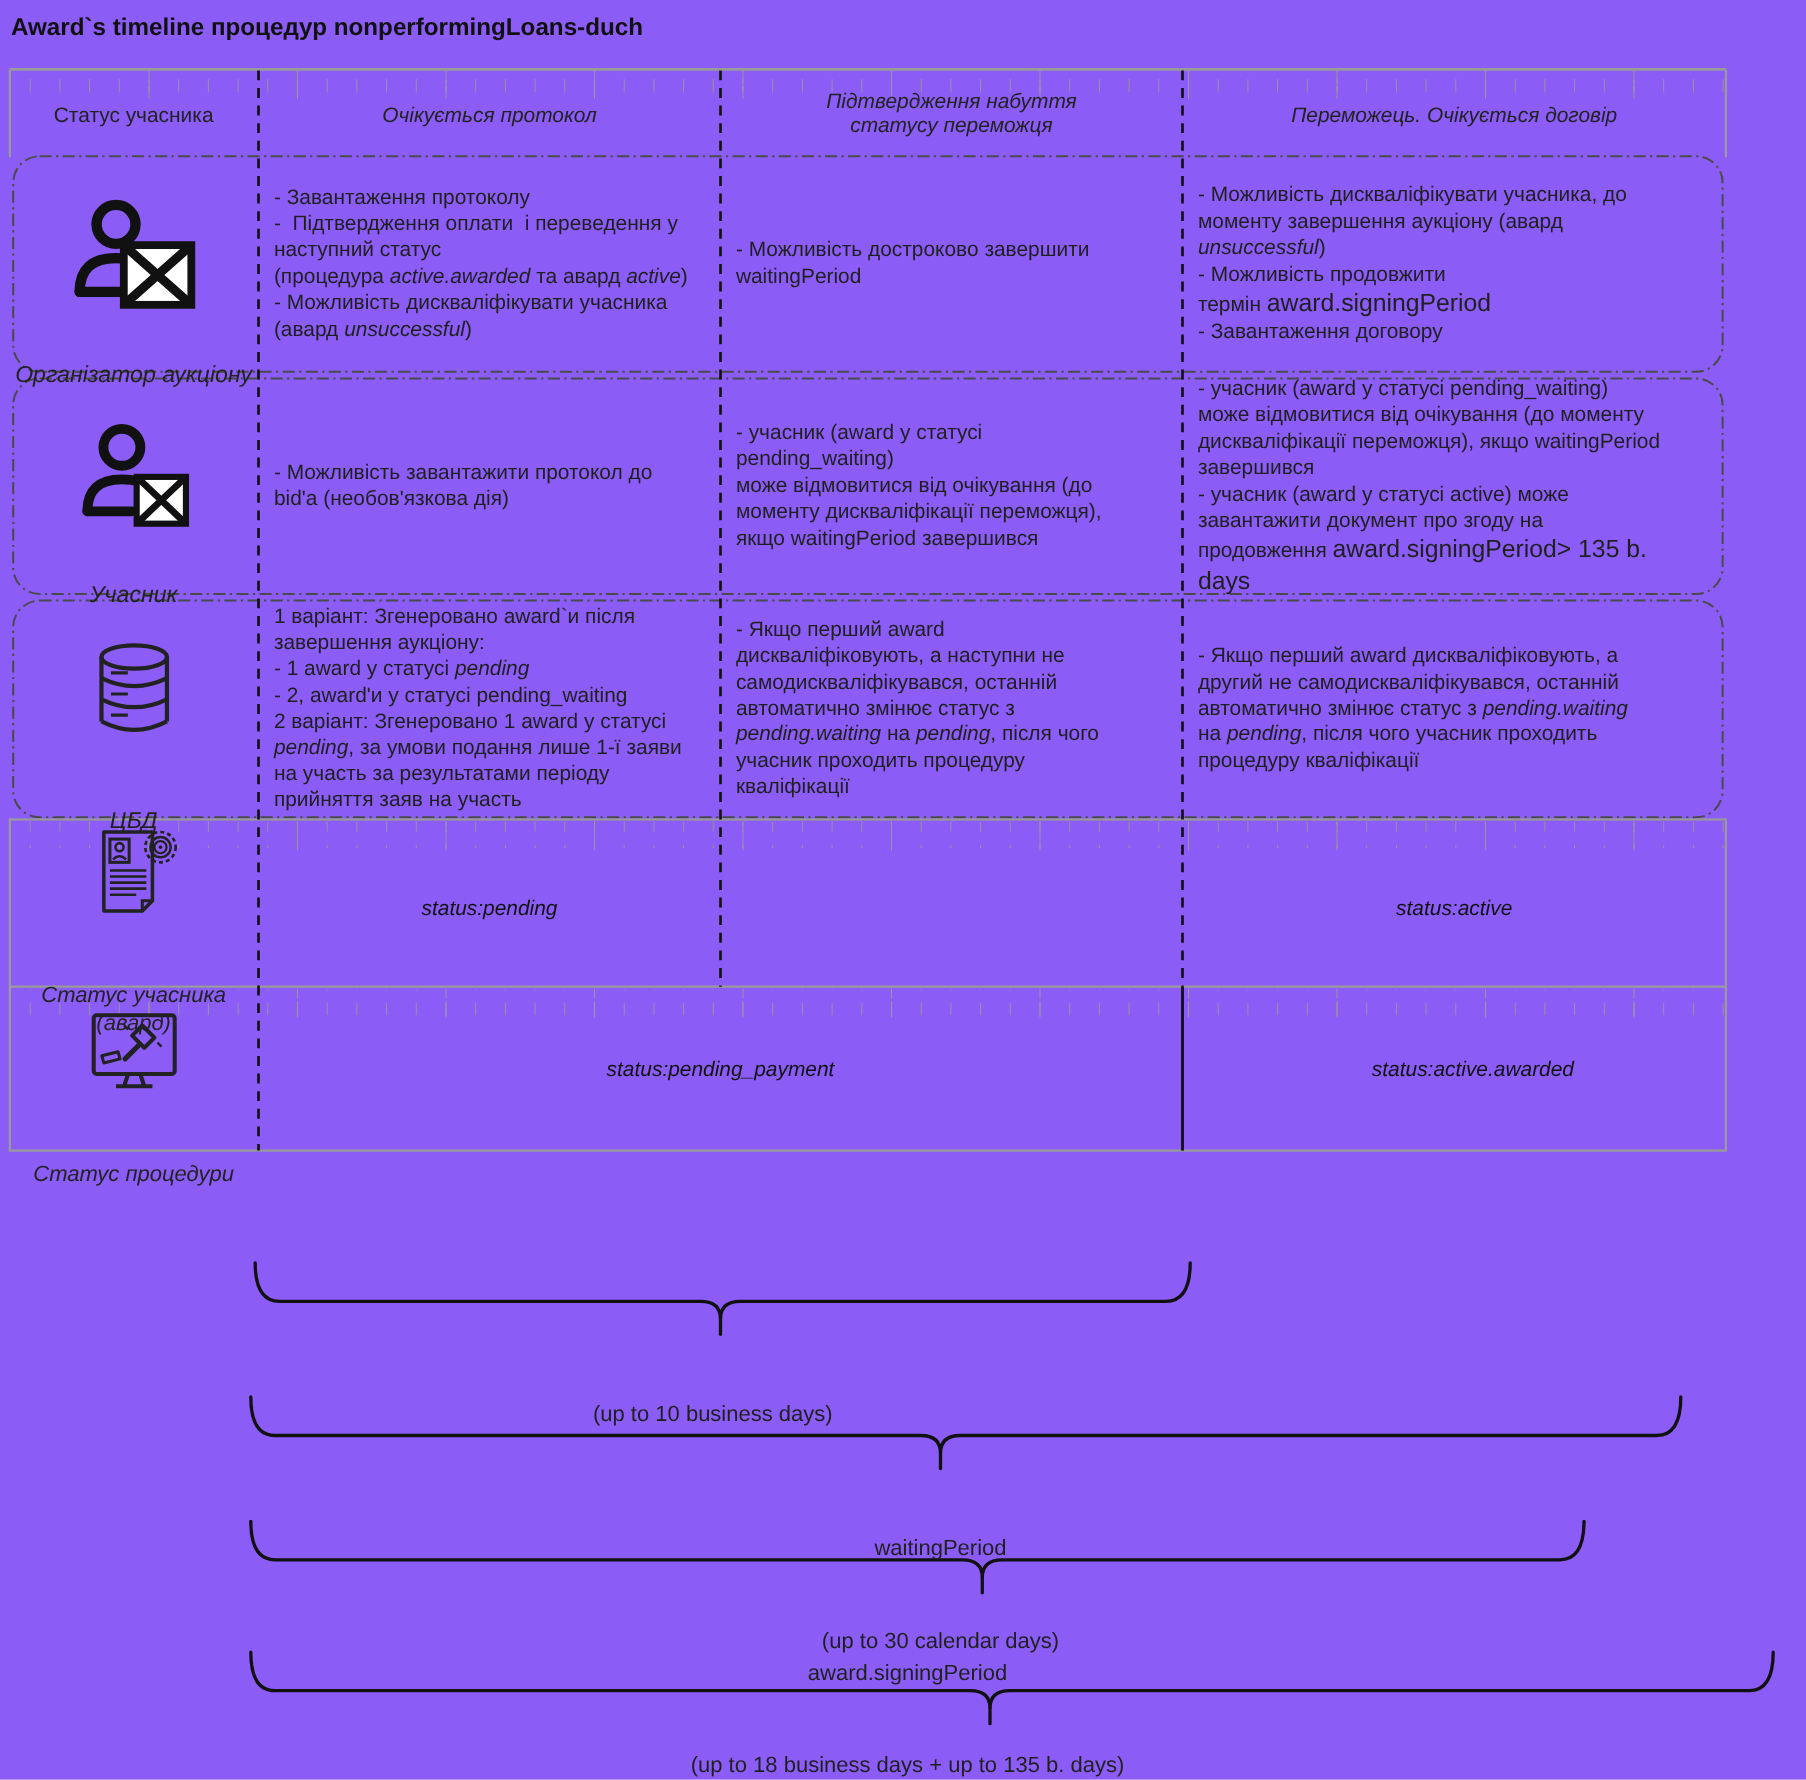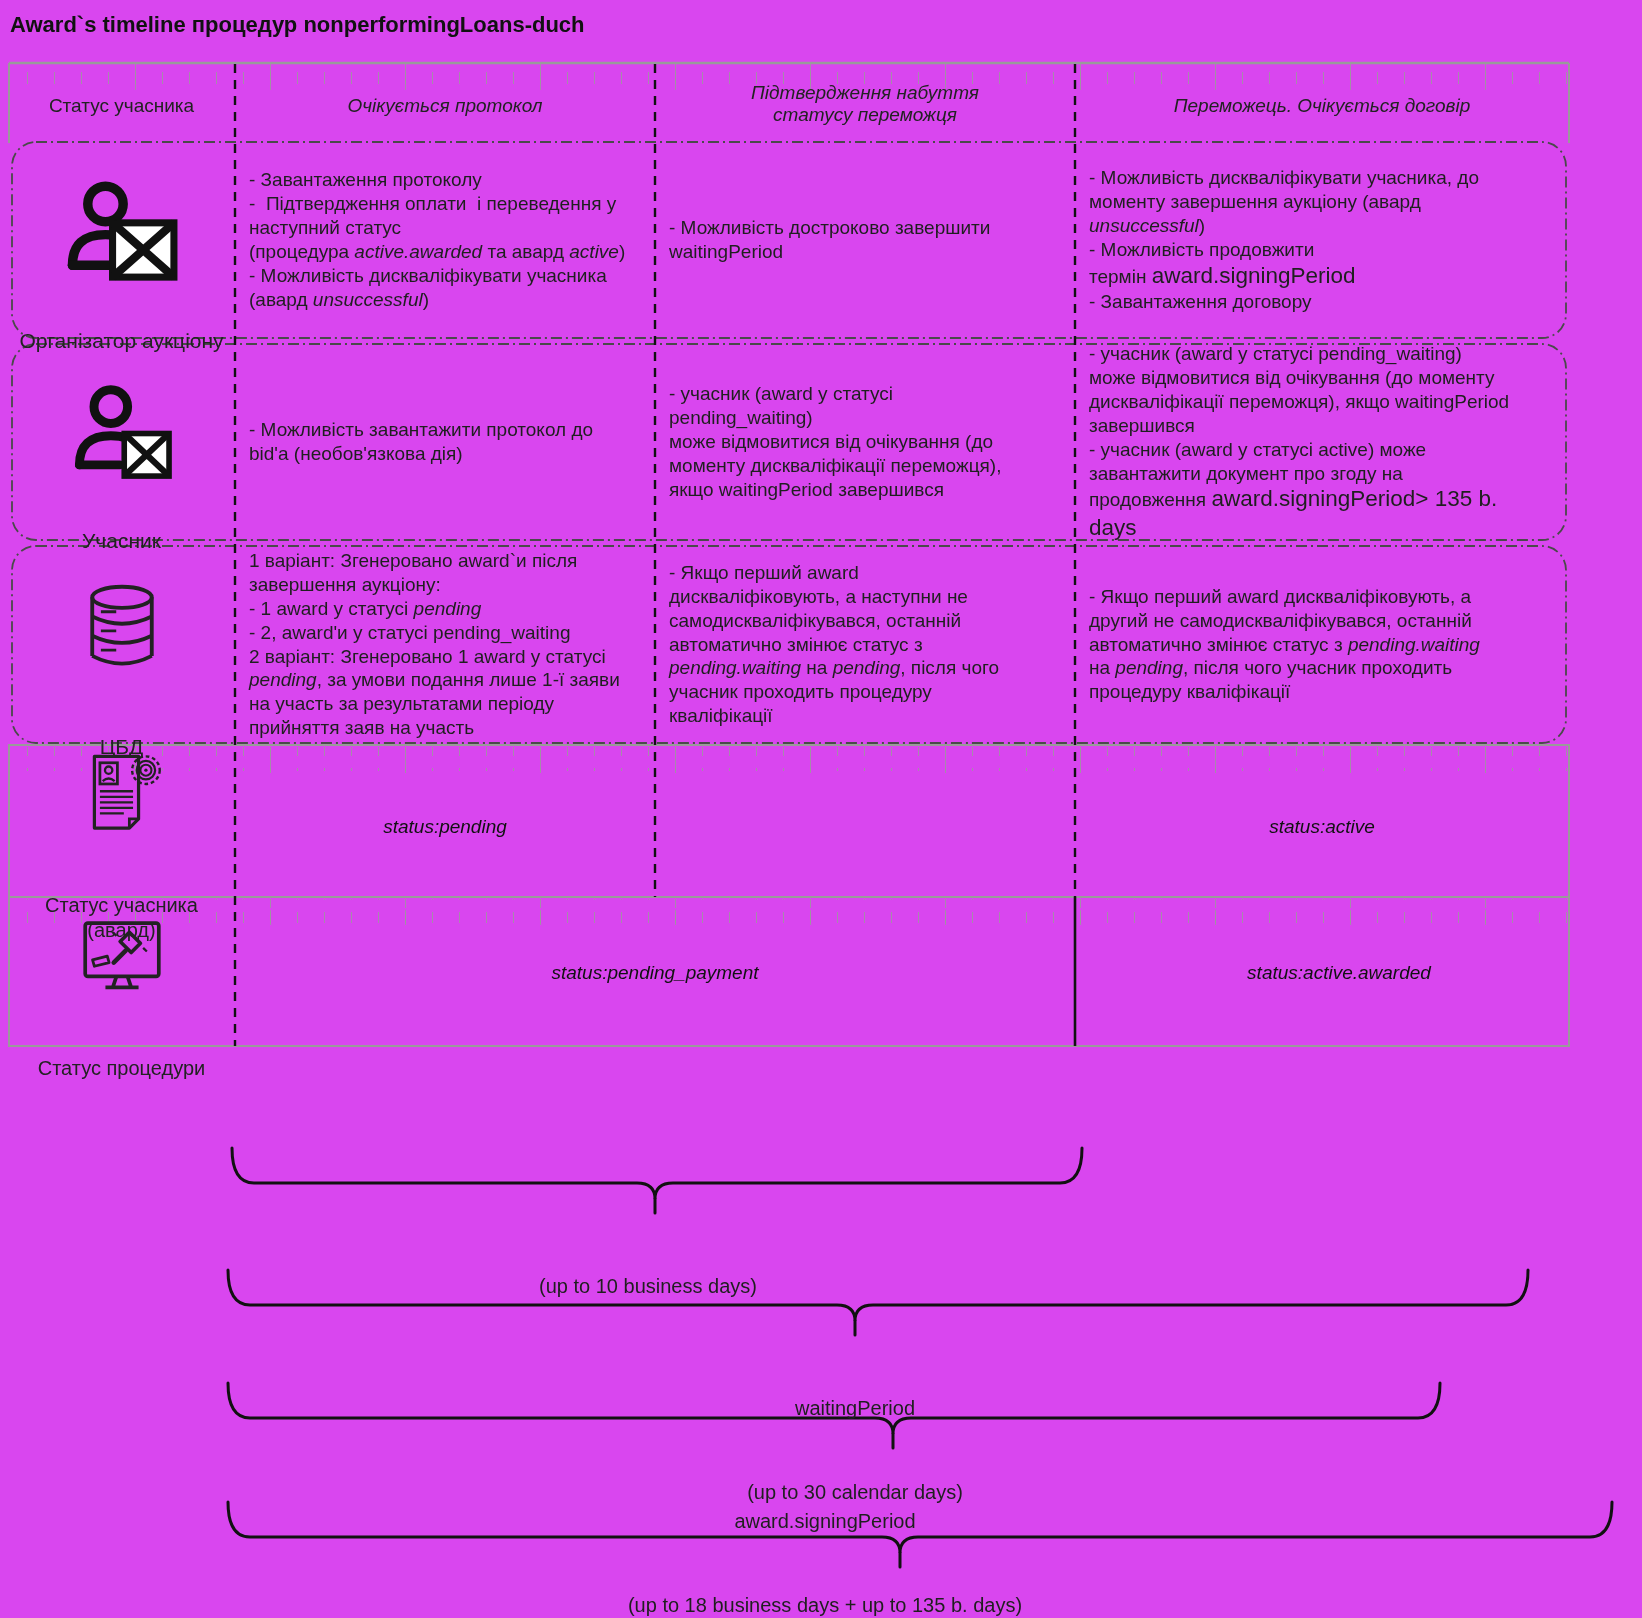--- a/index.html
+++ b/index.html
@@ -1,26 +1,26 @@
 <!DOCTYPE html>
 <html><head>
 <meta charset="utf-8">
 <style>
   html,body{margin:0;padding:0;background:#fff;}
-  .stage{position:relative;width:1642px;height:1618px;background:#d946ef;overflow:hidden;
+  .stage{position:relative;width:1642px;height:1618px;background:#8b5cf6;overflow:hidden;
          font-family:"Liberation Sans", sans-serif;}
   .abs{position:absolute;box-sizing:border-box;}
   .title{font-size:22px;font-weight:bold;color:#111;}
   .hdr{display:flex;align-items:center;justify-content:center;text-align:center;
        font-size:19px;color:#222;white-space:pre-wrap;}
   .hdr.it{font-style:italic;}
   .cell{display:flex;flex-direction:column;justify-content:center;white-space:pre-wrap;
         font-size:19px;line-height:1.26;color:#1f1f1f;padding:0 14px;}
   .labelcell{display:flex;flex-direction:column;align-items:center;justify-content:center;
-             text-align:center;color:#222;font-size:21px;line-height:1.25;white-space:pre-wrap;}
+             text-align:center;color:#222;font-size:21px;line-height:1.25;white-space:pre-wrap;font-style:italic;}
   .status{display:flex;align-items:center;justify-content:center;font-style:italic;
           font-size:19px;color:#111;text-align:center;}
   .brace-label{text-align:center;font-size:20px;line-height:28px;color:#1f1f1f;white-space:pre-wrap;}
   .it{font-style:italic;}
   .bd{font-weight:normal;}
   .lg{font-size:22.5px;}
   svg{display:block;}
 </style>
 </head>
 <body>

